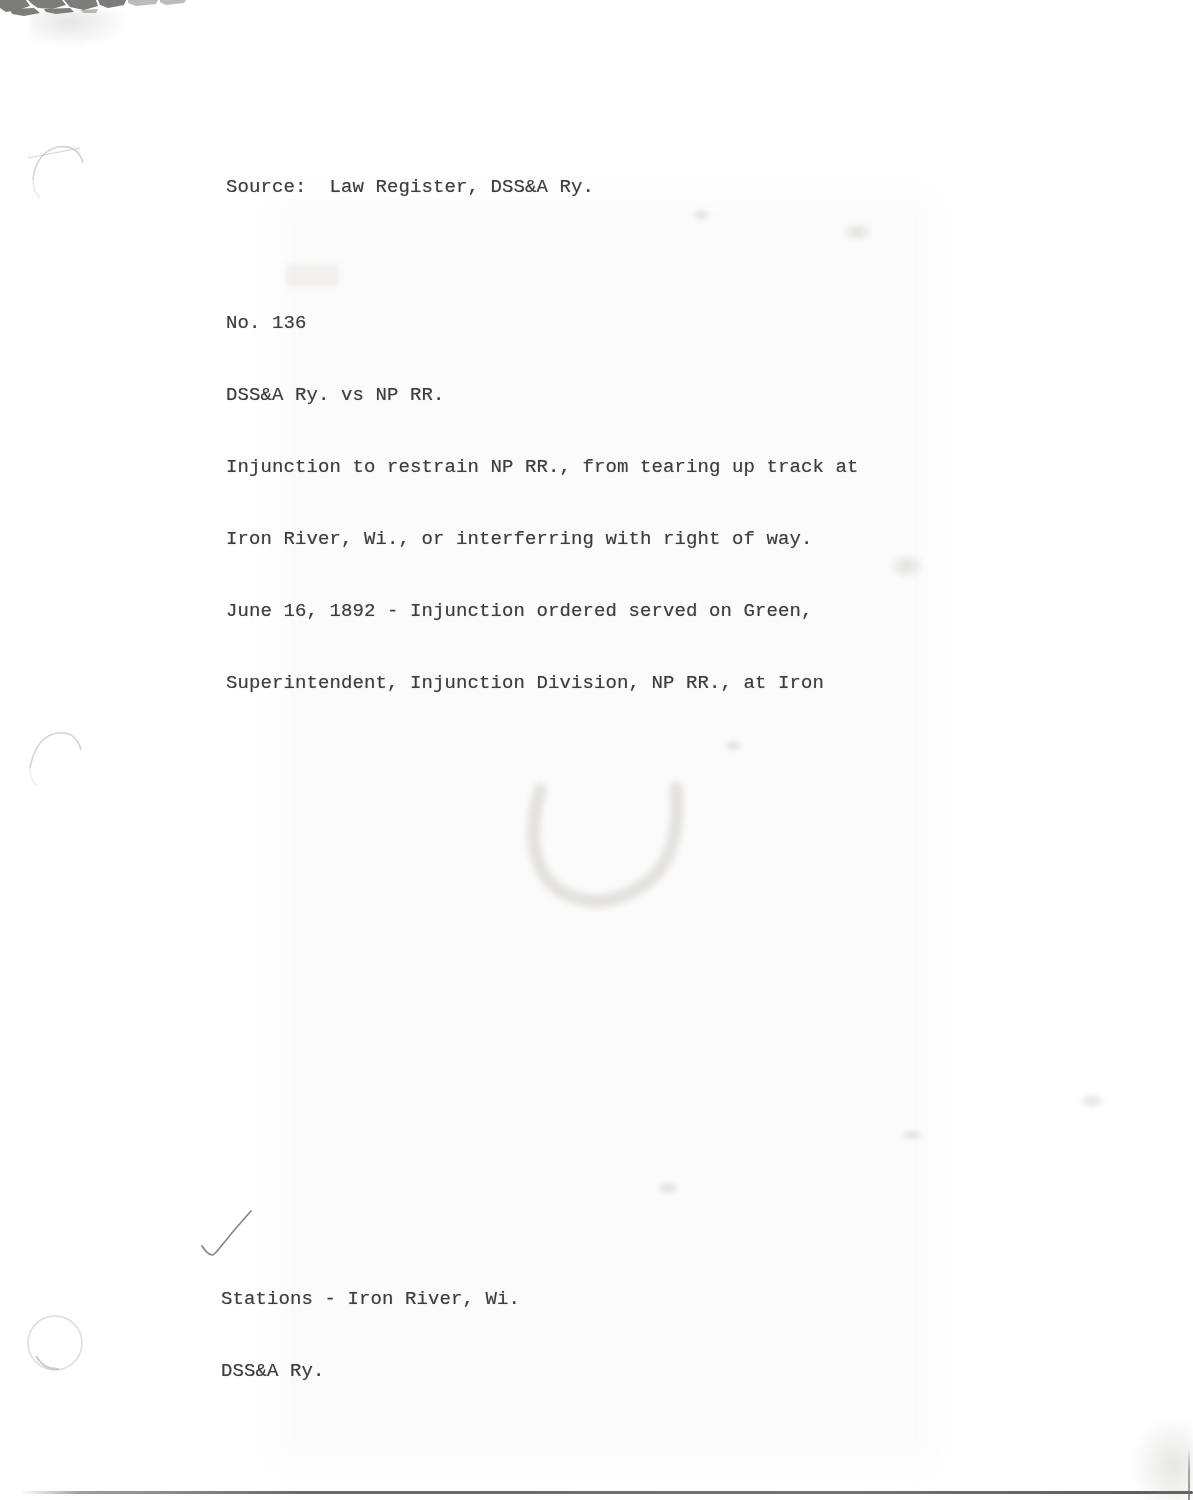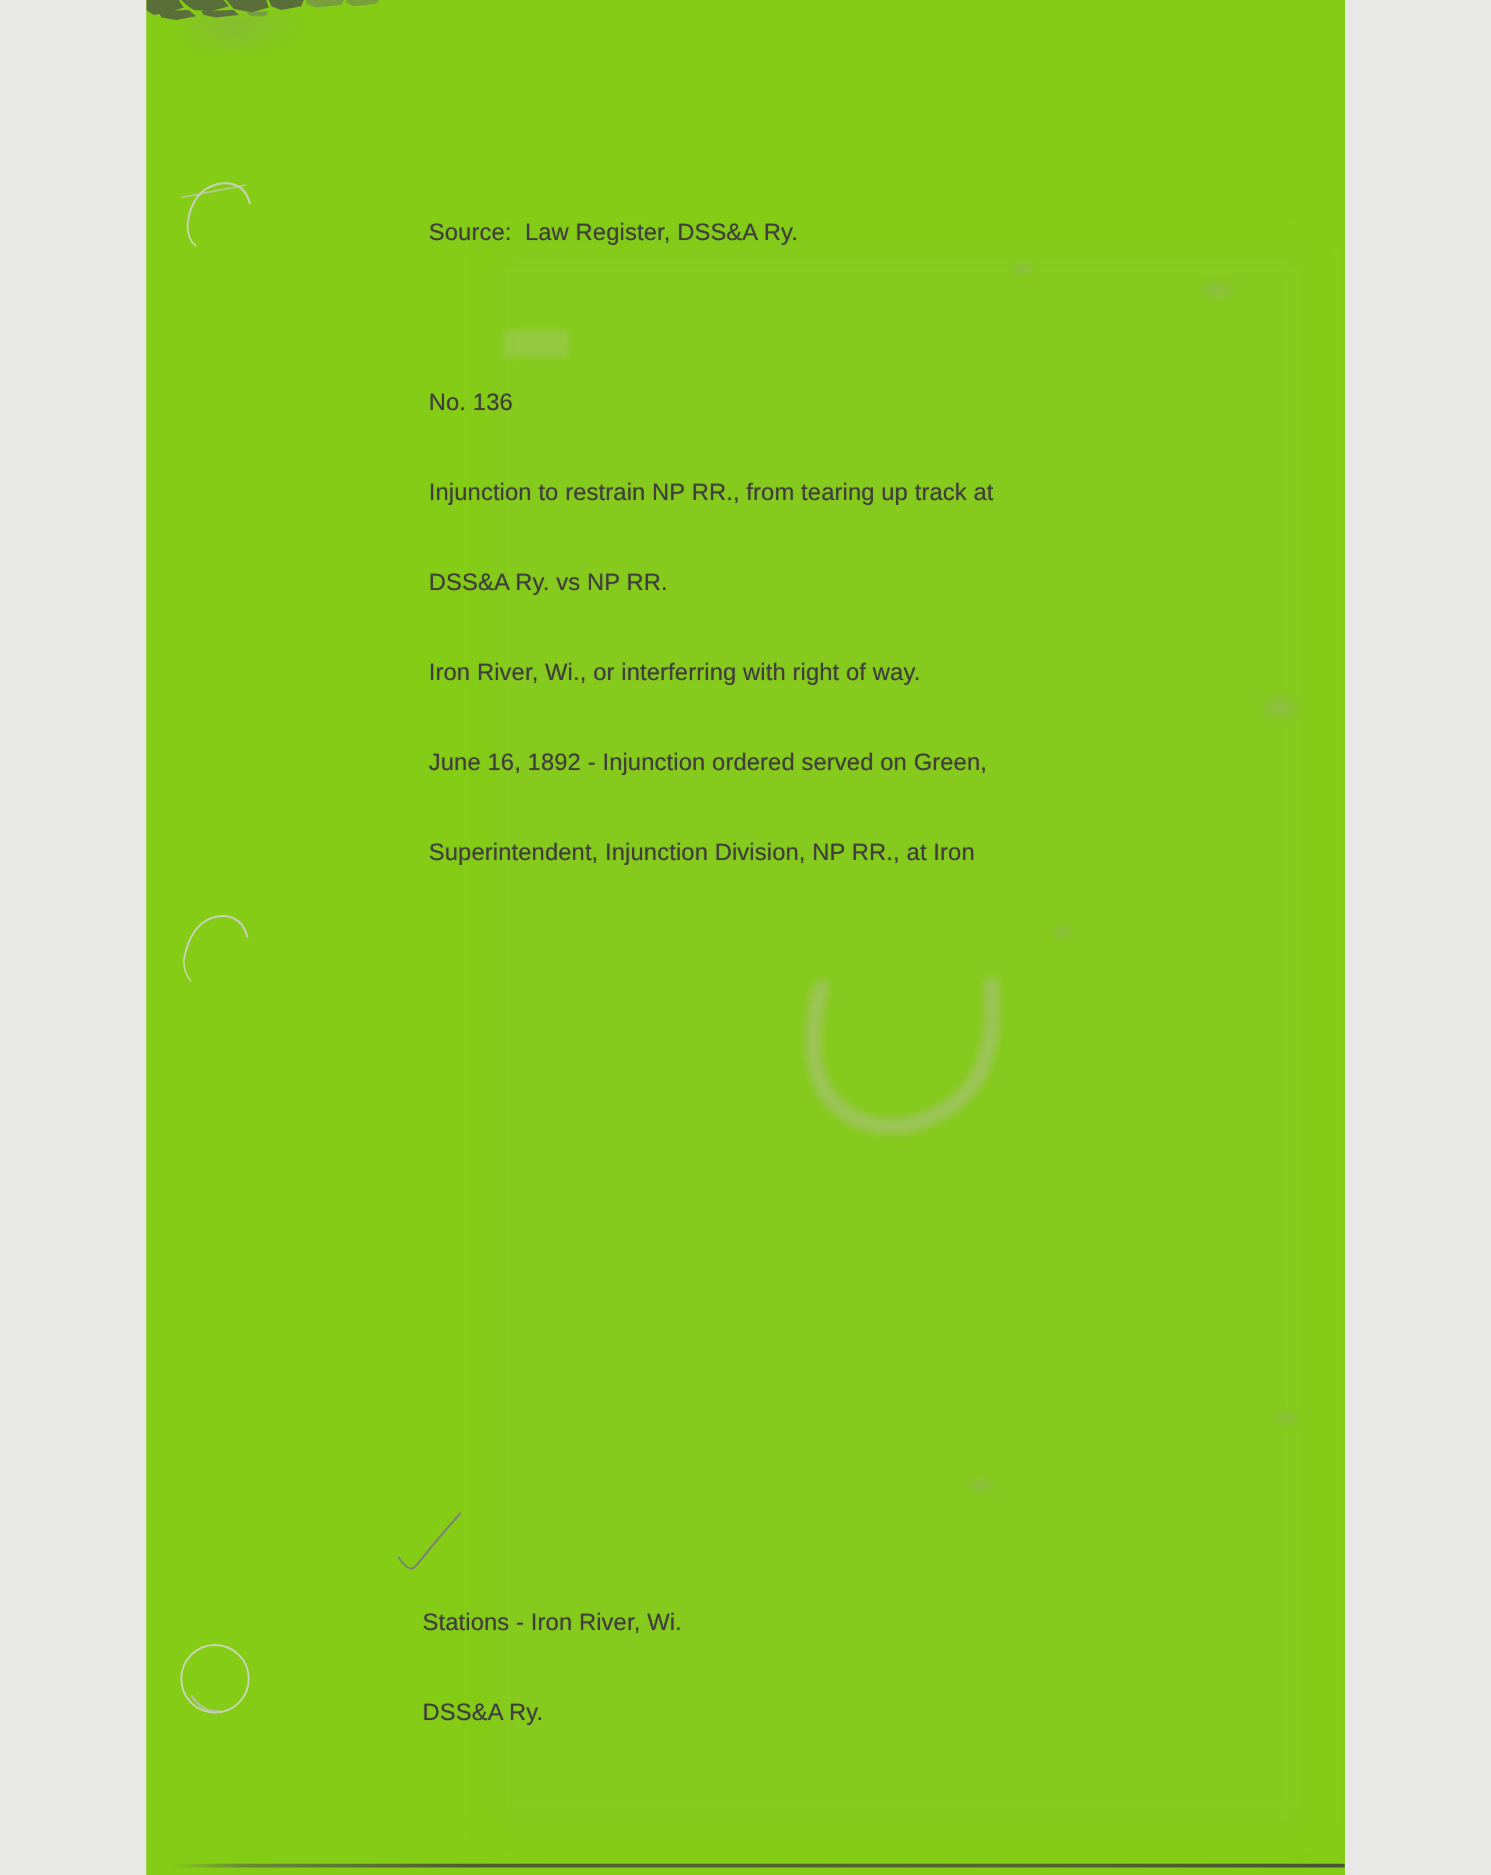--- a/index.html
+++ b/index.html
@@ -2,26 +2,26 @@
 <html><head>
 <meta charset="utf-8">
 <style>
   html, body {
     margin: 0;
     padding: 0;
     background: #e8e8e6;
   }
   .page {
     position: relative;
-    width: 959px;
+    width: 1193px;
     height: 1500px;
     margin: 0 auto;
-    background: #84cc16;
+    background: #ffffff;
     overflow: hidden;
-    font-family: Liberation Sans, sans-serif;
+    font-family: Liberation Mono, monospace;
   }
   
   .scan-band {
     position: absolute;
     left: 275px;
     top: 195px;
     width: 660px;
     height: 1270px;
     background: rgba(185, 182, 174, 0.05);
     filter: blur(14px);
@@ -169,22 +169,22 @@
   <div class="speck" style="left:655px; top:1180px; width:26px; height:16px;"></div>
 
   <div class="ghost-103"></div>
 
   <div class="typed" id="source-line">
     <div class="line">Source:  Law Register, DSS&amp;A Ry.</div>
   </div>
 
   <div class="typed" id="case-note">
     <div class="line">No. 136</div>
+    <div class="line">DSS&amp;A Ry. vs NP RR.</div>
     <div class="line">Injunction to restrain NP RR., from tearing up track at</div>
-    <div class="line">DSS&amp;A Ry. vs NP RR.</div>
     <div class="line">Iron River, Wi., or interferring with right of way.</div>
     <div class="line">June 16, 1892 - Injunction ordered served on Green,</div>
     <div class="line">Superintendent, Injunction Division, NP RR., at Iron</div>
   </div>
 
   <div class="typed" id="index-label">
     <div class="line">Stations - Iron River, Wi.</div>
     <div class="line">DSS&amp;A Ry.</div>
   </div>
 

